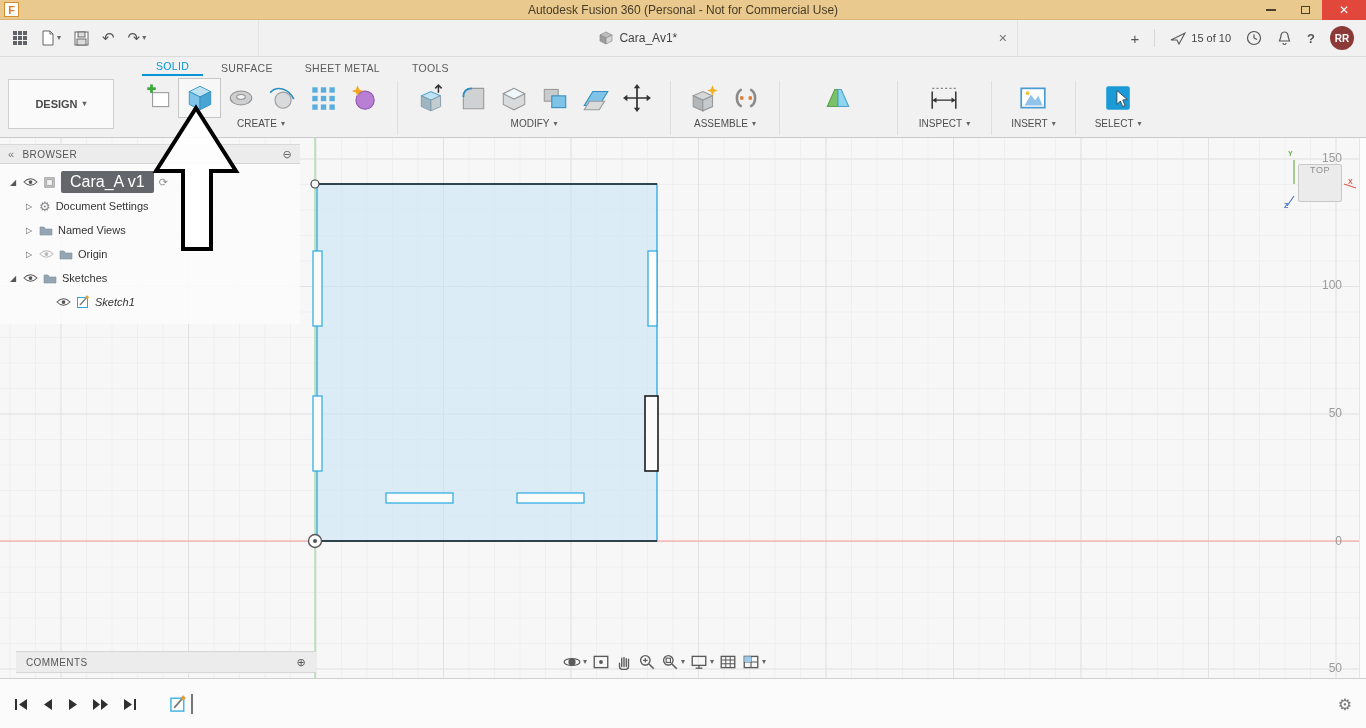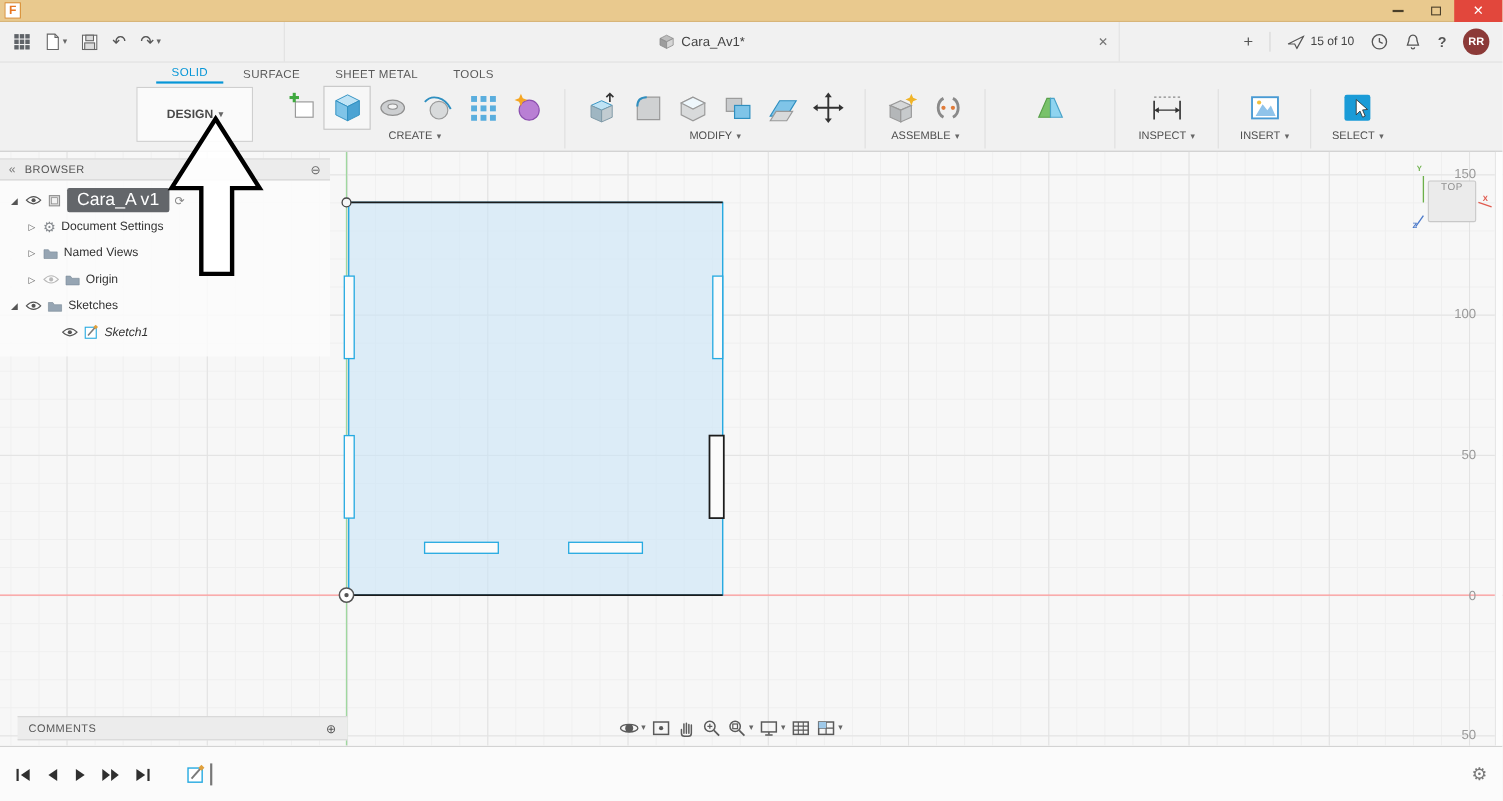--- a/index.html
+++ b/index.html
@@ -34,21 +34,21 @@
   .job { display:flex; align-items:center; gap:5px; font-size:11px; color:#444; }
   .help-glyph { font-size:13px; font-weight:bold; color:#555; }
   .avatar { width:24px; height:24px; border-radius:50%; background:#8c3a38; color:#fff;
     font-size:10px; font-weight:bold; display:flex; align-items:center; justify-content:center; }
 
   
   .ribbon { background:#f1f1f1; border-bottom:1px solid #c9c9c9; }
   .ribbon-tabs { height:19px; display:flex; align-items:flex-end; padding-left:142px; gap:4px; }
   .rtab { padding:2px 14px; font-size:10.5px; color:#5a5a5a; letter-spacing:.3px; }
   .rtab.active { color:#0696d7; border-bottom:2px solid #0696d7; font-weight:normal; }
-  .ribbon-body { height:61px; display:flex; align-items:flex-start; padding:3px 0 0 28px;justify-content:center; }
+  .ribbon-body { height:61px; display:flex; align-items:flex-start; padding:3px 0 0 8px; }
   .design-box { width:106px; height:50px; background:#fafafa; border:1px solid #cfcfcf; margin-right:18px;
     display:flex; align-items:center; justify-content:center; gap:5px; font-size:11px; font-weight:bold; color:#4a4a4a; }
   .rgroup { display:flex; flex-direction:column; align-items:center; padding:0 6px; }
   .rgroup-icons { display:flex; align-items:center; }
   .tool { width:41px; height:38px; display:flex; align-items:center; justify-content:center; }
   .tool.pointed { outline:1px solid #c6c6c6; background:#f7f7f7; }
   .rgroup-label { margin-top:1px; display:flex; align-items:center; gap:4px; font-size:10px; color:#4d4d4d; }
   .rsep { width:1px; align-self:stretch; background:#dedede; margin:2px 7px; }
 
   
@@ -110,20 +110,21 @@
 </style>
 </head>
 <body>
 
 <div class="app">
 
   <div class="titlebar">
     <div class="app-logo">
         <span>F</span>
       </div>
+    <div class="title-text">Autodesk Fusion 360 (Personal - Not for Commercial Use)</div>
     <div class="win-controls">
       <div class="win-btn">
           <span class="min-glyph"></span>
         </div>
       <div class="win-btn">
           <span class="max-glyph"></span>
         </div>
       <div class="win-btn close">
           <span>✕</span>
         </div>

